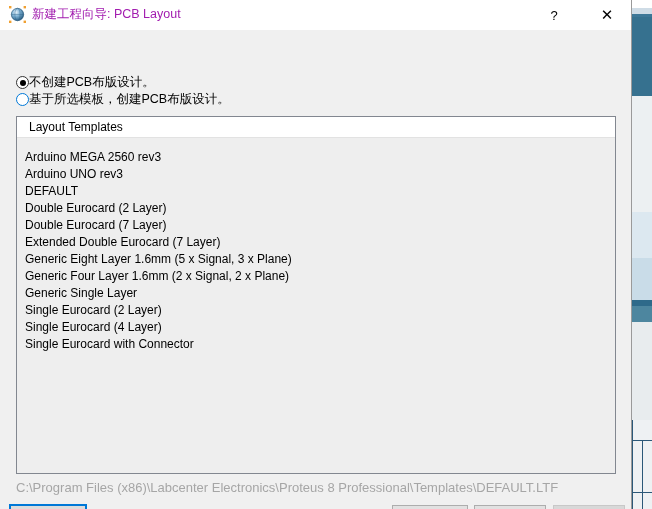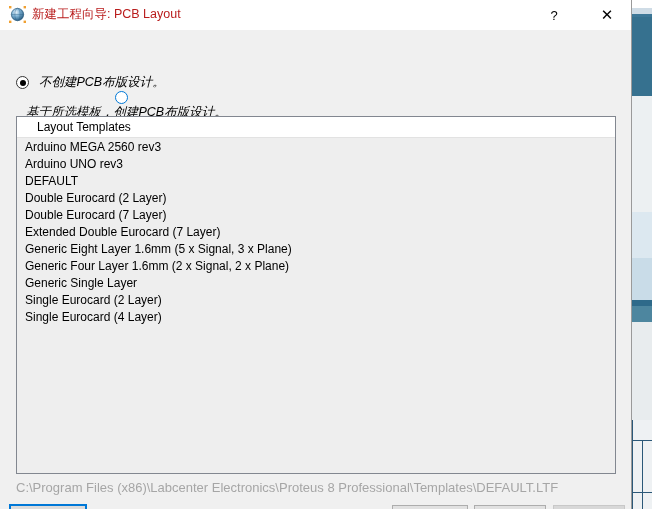--- a/index.html
+++ b/index.html
@@ -68,21 +68,21 @@
   }
   #title-icon {
     position: absolute;
     left: 9px; top: 6px;
     width: 17px; height: 17px;
   }
   #title-text {
     position: absolute;
     left: 32px; top: 6px;
     font-size: 12.5px;
-    color: #b91c1c;
+    color: #a21caf;
     line-height: 17px;
     white-space: nowrap;
   }
   .tb-btn {
     position: absolute;
     top: 0;
     height: 30px;
     width: 40px;
     display: flex;
     align-items: center;
@@ -105,44 +105,43 @@
   
   .radio-row {
     position: absolute;
     left: 16px;
     display: flex;
     align-items: center;
     white-space: nowrap;
     cursor: default;
   }
   #opt-no-pcb  { top: 43px; }
-  #opt-template{ top: 60px; flex-direction: column; }
+  #opt-template{ top: 60px; }
   .radio-mark {
     width: 13px; height: 13px;
     border-radius: 50%;
     border: 1px solid #0078d7;
     background: #ffffff;
     box-sizing: border-box;
     position: relative;
     flex: 0 0 auto;
   }
   .radio-mark.checked { border-color: #333333; }
   .radio-mark.checked::after {
     content: "";
     position: absolute;
     left: 2.5px; top: 2.5px;
     width: 6px; height: 6px;
     border-radius: 50%;
     background: #000000;
   }
   .radio-label {
-    margin-left: 10px;
+    margin-left: 0;
     font-size: 12.5px;
     color: #000000;
-    font-style: italic;
   }
 
   
   #listbox {
     position: absolute;
     left: 16px;
     top: 85px;
     width: 600px;
     height: 358px;
     border: 1px solid #828790;
@@ -154,25 +153,25 @@
     height: 21px;
     background: #ffffff;
     border-bottom: 1px solid #e2e2e2;
     display: flex;
     align-items: center;
     box-sizing: border-box;
   }
   #list-header .hdr-cell {
     font-size: 12px;
     color: #000000;
-    padding-left: 20px;
+    padding-left: 12px;
     line-height: 21px;
   }
   #list-items {
-    padding-top: 1px;
+    padding-top: 11px;
   }
   .list-item {
     height: 17px;
     line-height: 17px;
     font-size: 12px;
     color: #000000;
     padding-left: 8px;
     white-space: nowrap;
     cursor: default;
   }
@@ -274,20 +273,21 @@
         <div class="list-item">Arduino UNO rev3</div>
         <div class="list-item">DEFAULT</div>
         <div class="list-item">Double Eurocard (2 Layer)</div>
         <div class="list-item">Double Eurocard (7 Layer)</div>
         <div class="list-item">Extended Double Eurocard (7 Layer)</div>
         <div class="list-item">Generic Eight Layer 1.6mm (5 x Signal, 3 x Plane)</div>
         <div class="list-item">Generic Four Layer 1.6mm (2 x Signal, 2 x Plane)</div>
         <div class="list-item">Generic Single Layer</div>
         <div class="list-item">Single Eurocard (2 Layer)</div>
         <div class="list-item">Single Eurocard (4 Layer)</div>
+        <div class="list-item">Single Eurocard with Connector</div>
       </div>
     </div>
 
     <div id="path-text">C:\Program Files (x86)\Labcenter Electronics\Proteus 8 Professional\Templates\DEFAULT.LTF</div>
 
     <div class="btn focused" id="btn-back">后退</div>
     <div class="btn" id="btn-next">下一步</div>
     <div class="btn" id="btn-cancel">取消</div>
     <div class="btn disabled" id="btn-help">帮助</div>
 

